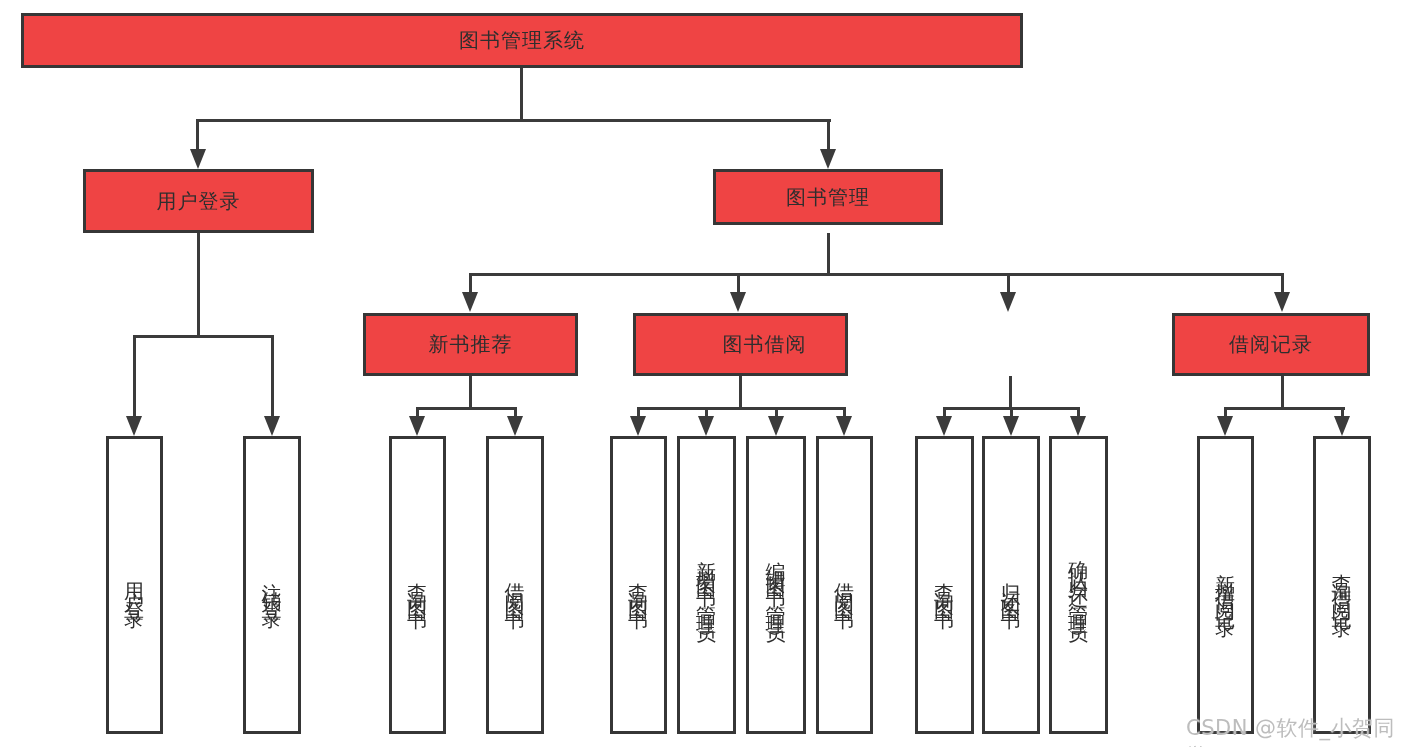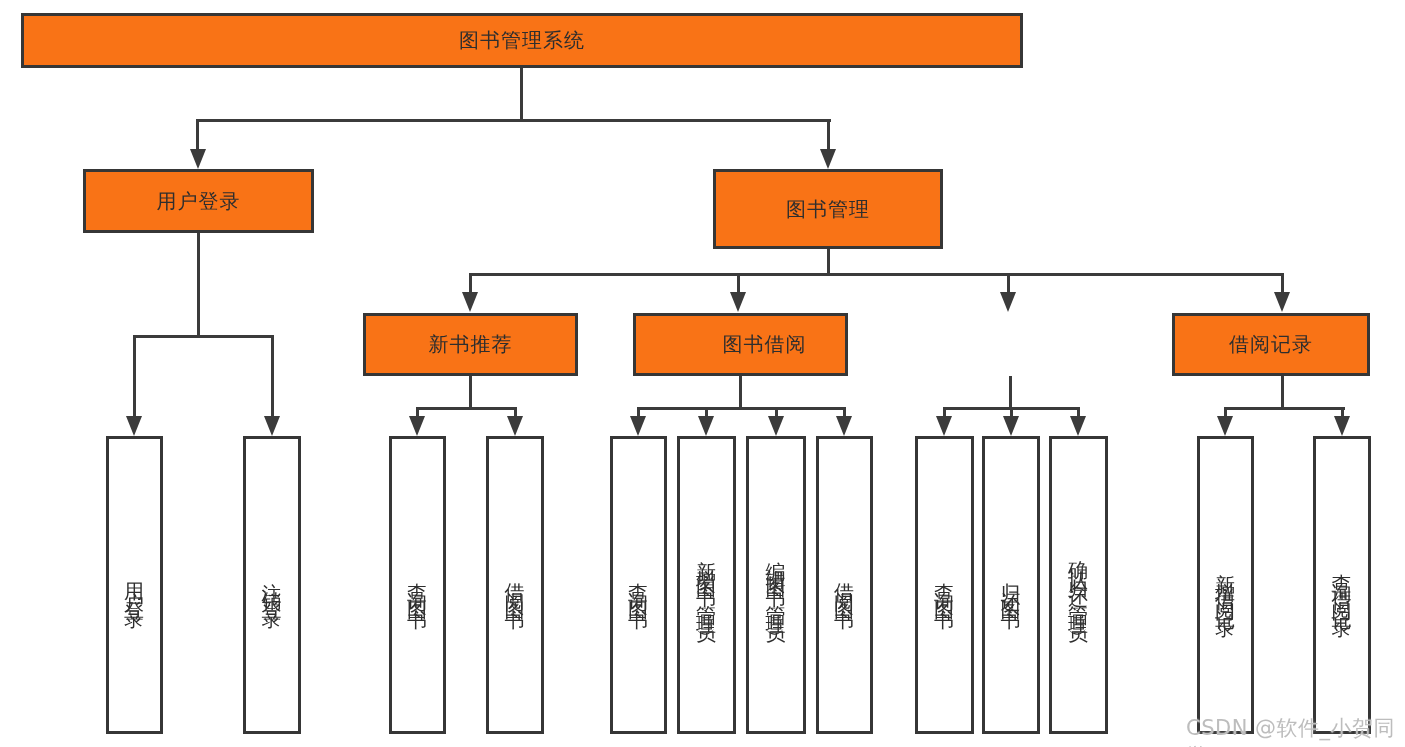--- a/index.html
+++ b/index.html
@@ -2,21 +2,21 @@
 <html><head>
 <meta charset="utf-8">
 <style>
   html,body{margin:0;padding:0;background:#fff;}
   .canvas{
     position:relative;width:1405px;height:747px;background:#ffffff;
     font-family:"DejaVu Sans","Liberation Sans",sans-serif;
     overflow:hidden;
   }
   .box{
-    position:absolute;box-sizing:border-box;background:#f97316;
+    position:absolute;box-sizing:border-box;background:#ef4444;
     border:3px solid #363636;
     display:flex;align-items:center;justify-content:center;
     font-size:20px;color:#2e2e2e;letter-spacing:1px;
     z-index:2;
   }
   .vbox{
     position:absolute;box-sizing:border-box;background:#ffffff;
     border:3px solid #363636;
     display:flex;align-items:center;justify-content:center;
     z-index:2;
@@ -51,21 +51,21 @@
   <div class="vline" style="left:520px;top:68px;height:52px;"></div>
   <div class="hline" style="left:197px;top:119px;width:634px;"></div>
   <div class="vline" style="left:196px;top:119px;height:31px;"></div>
   <div class="arrow" style="left:190px;top:149px;"></div>
   <div class="vline" style="left:827px;top:119px;height:31px;"></div>
   <div class="arrow" style="left:820px;top:149px;"></div>
 
   <div class="box" style="left:83px;top:169px;width:231px;height:64px;">
     <span>用户登录</span>
   </div>
-  <div class="box" style="left:713px;top:169px;width:230px;height:80px;">
+  <div class="box" style="left:713px;top:169px;width:230px;height:56px;">
     <span>图书管理</span>
   </div>
 
   <div class="vline" style="left:197px;top:233px;height:103px;"></div>
   <div class="hline" style="left:133px;top:335px;width:141px;"></div>
   <div class="vline" style="left:133px;top:335px;height:82px;"></div>
   <div class="arrow" style="left:126px;top:416px;"></div>
   <div class="vline" style="left:271px;top:335px;height:82px;"></div>
   <div class="arrow" style="left:264px;top:416px;"></div>
 

